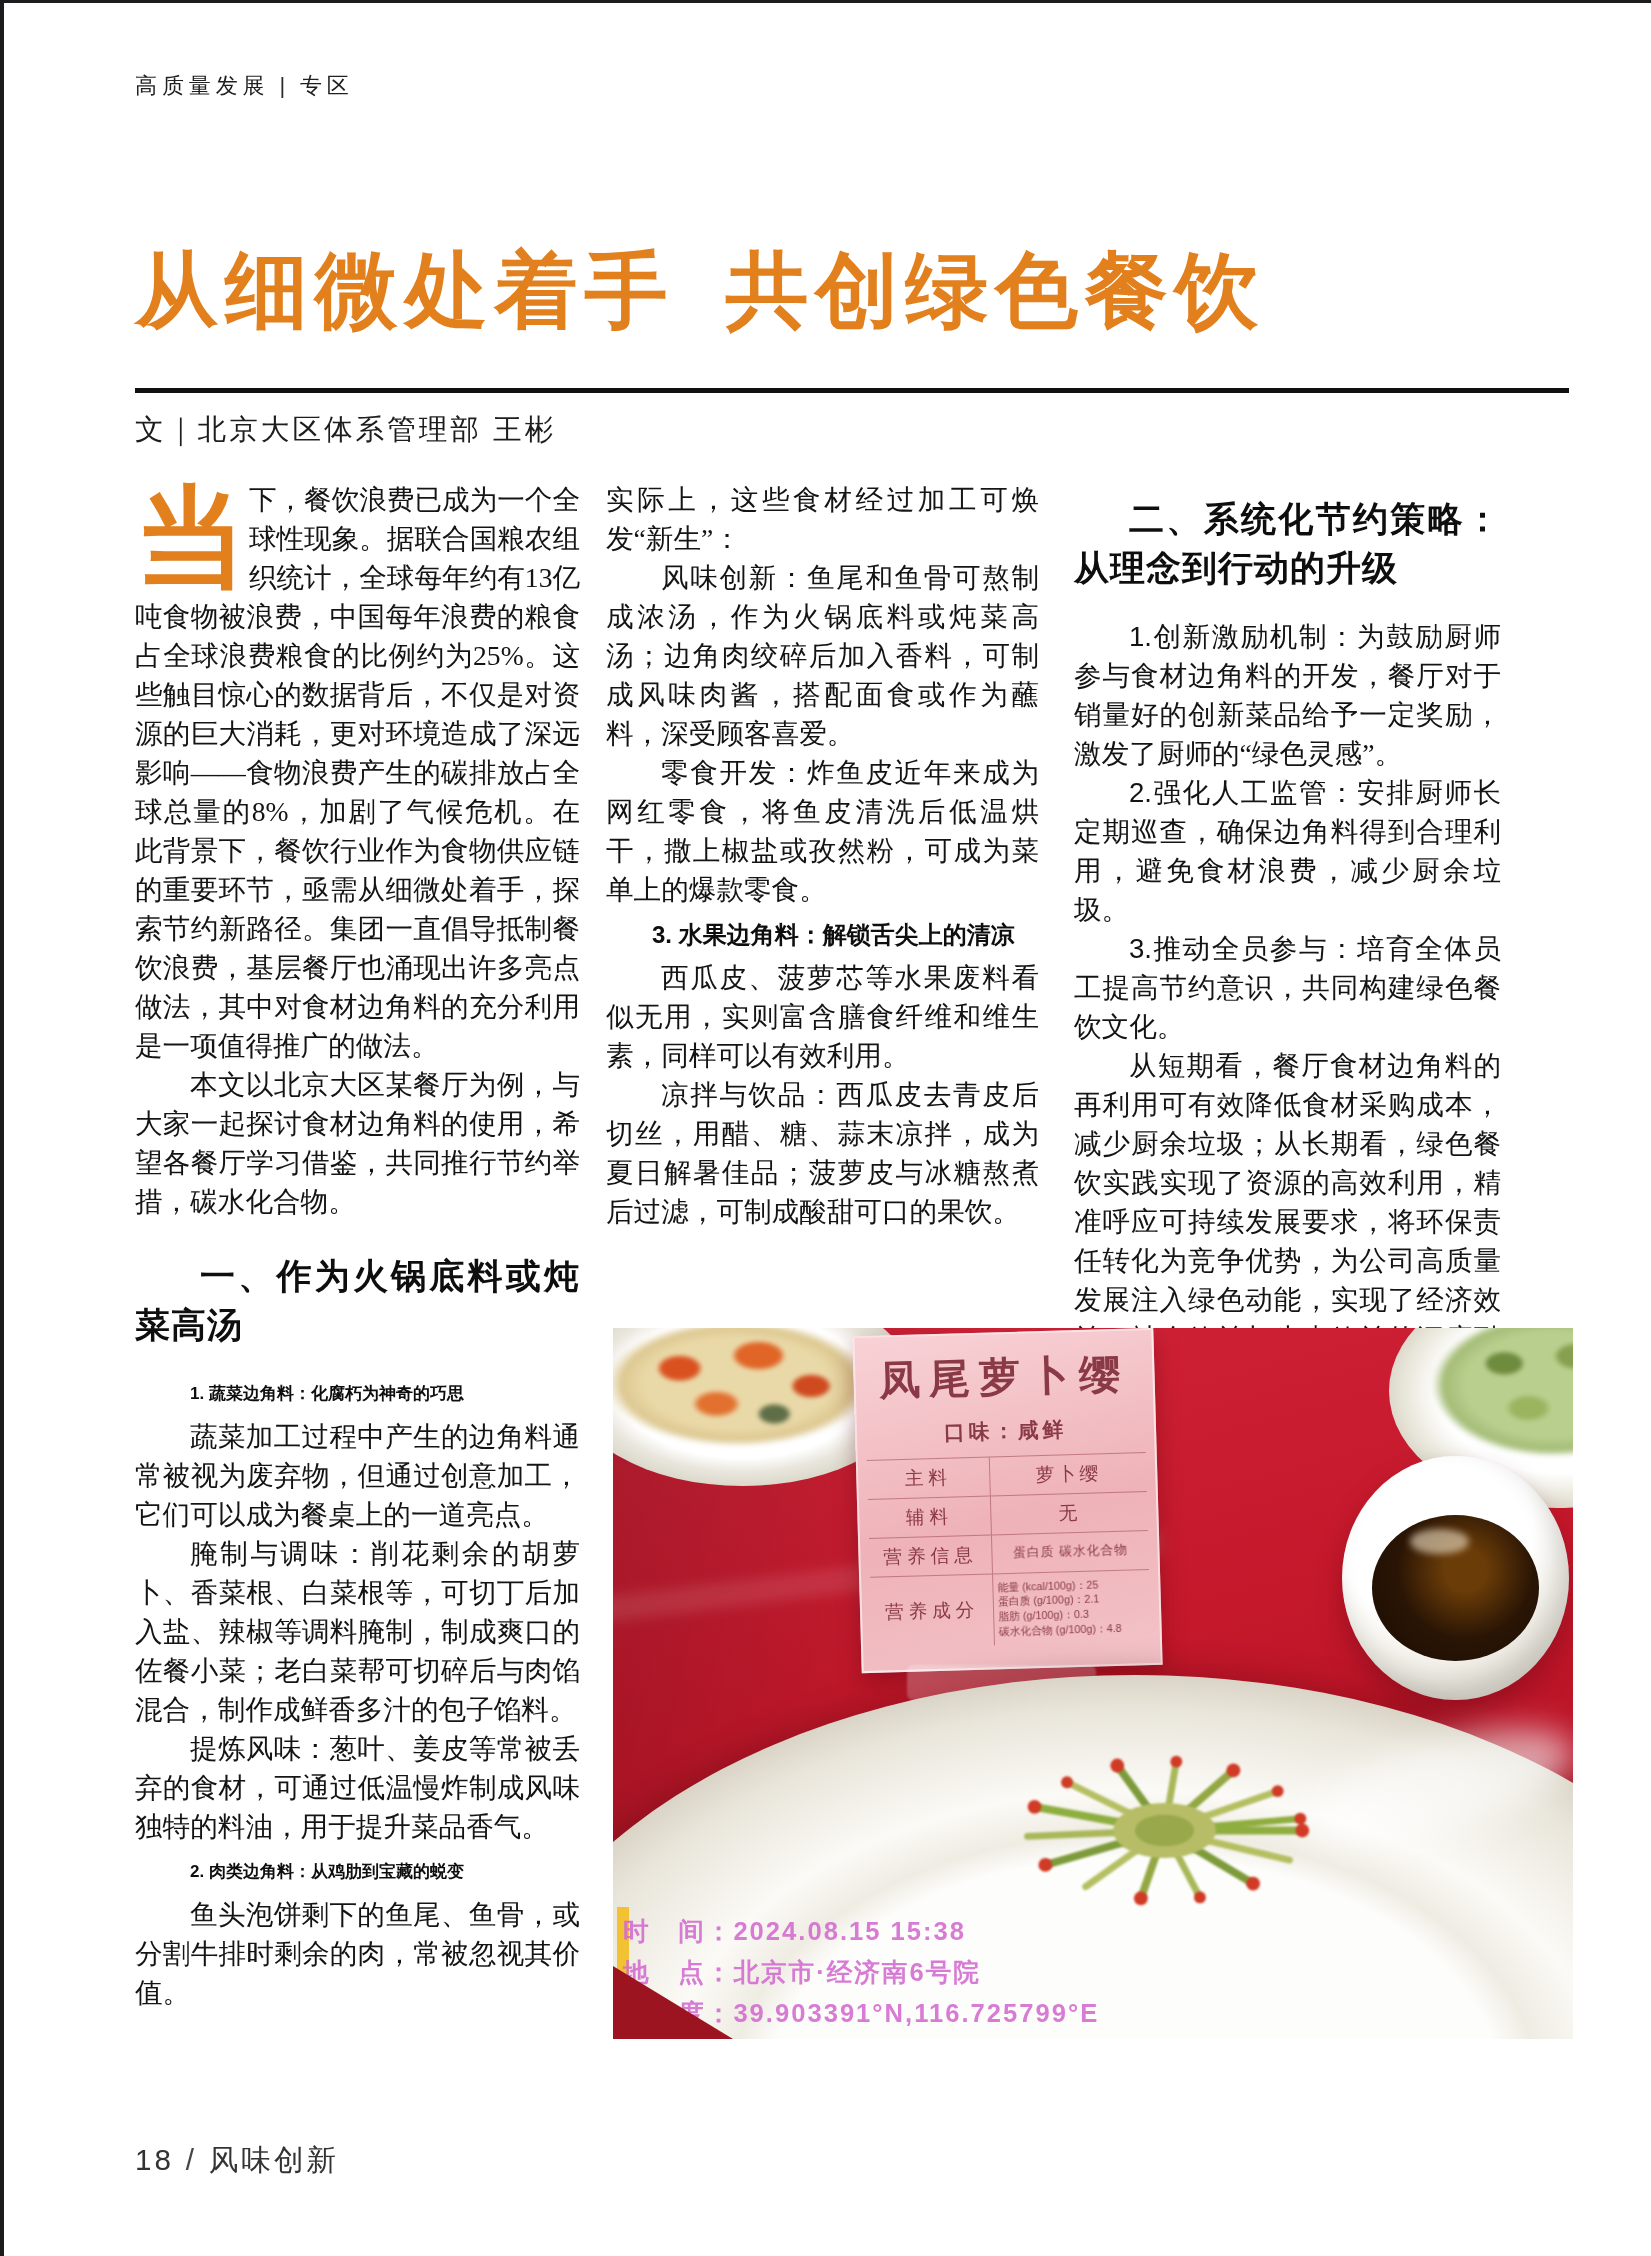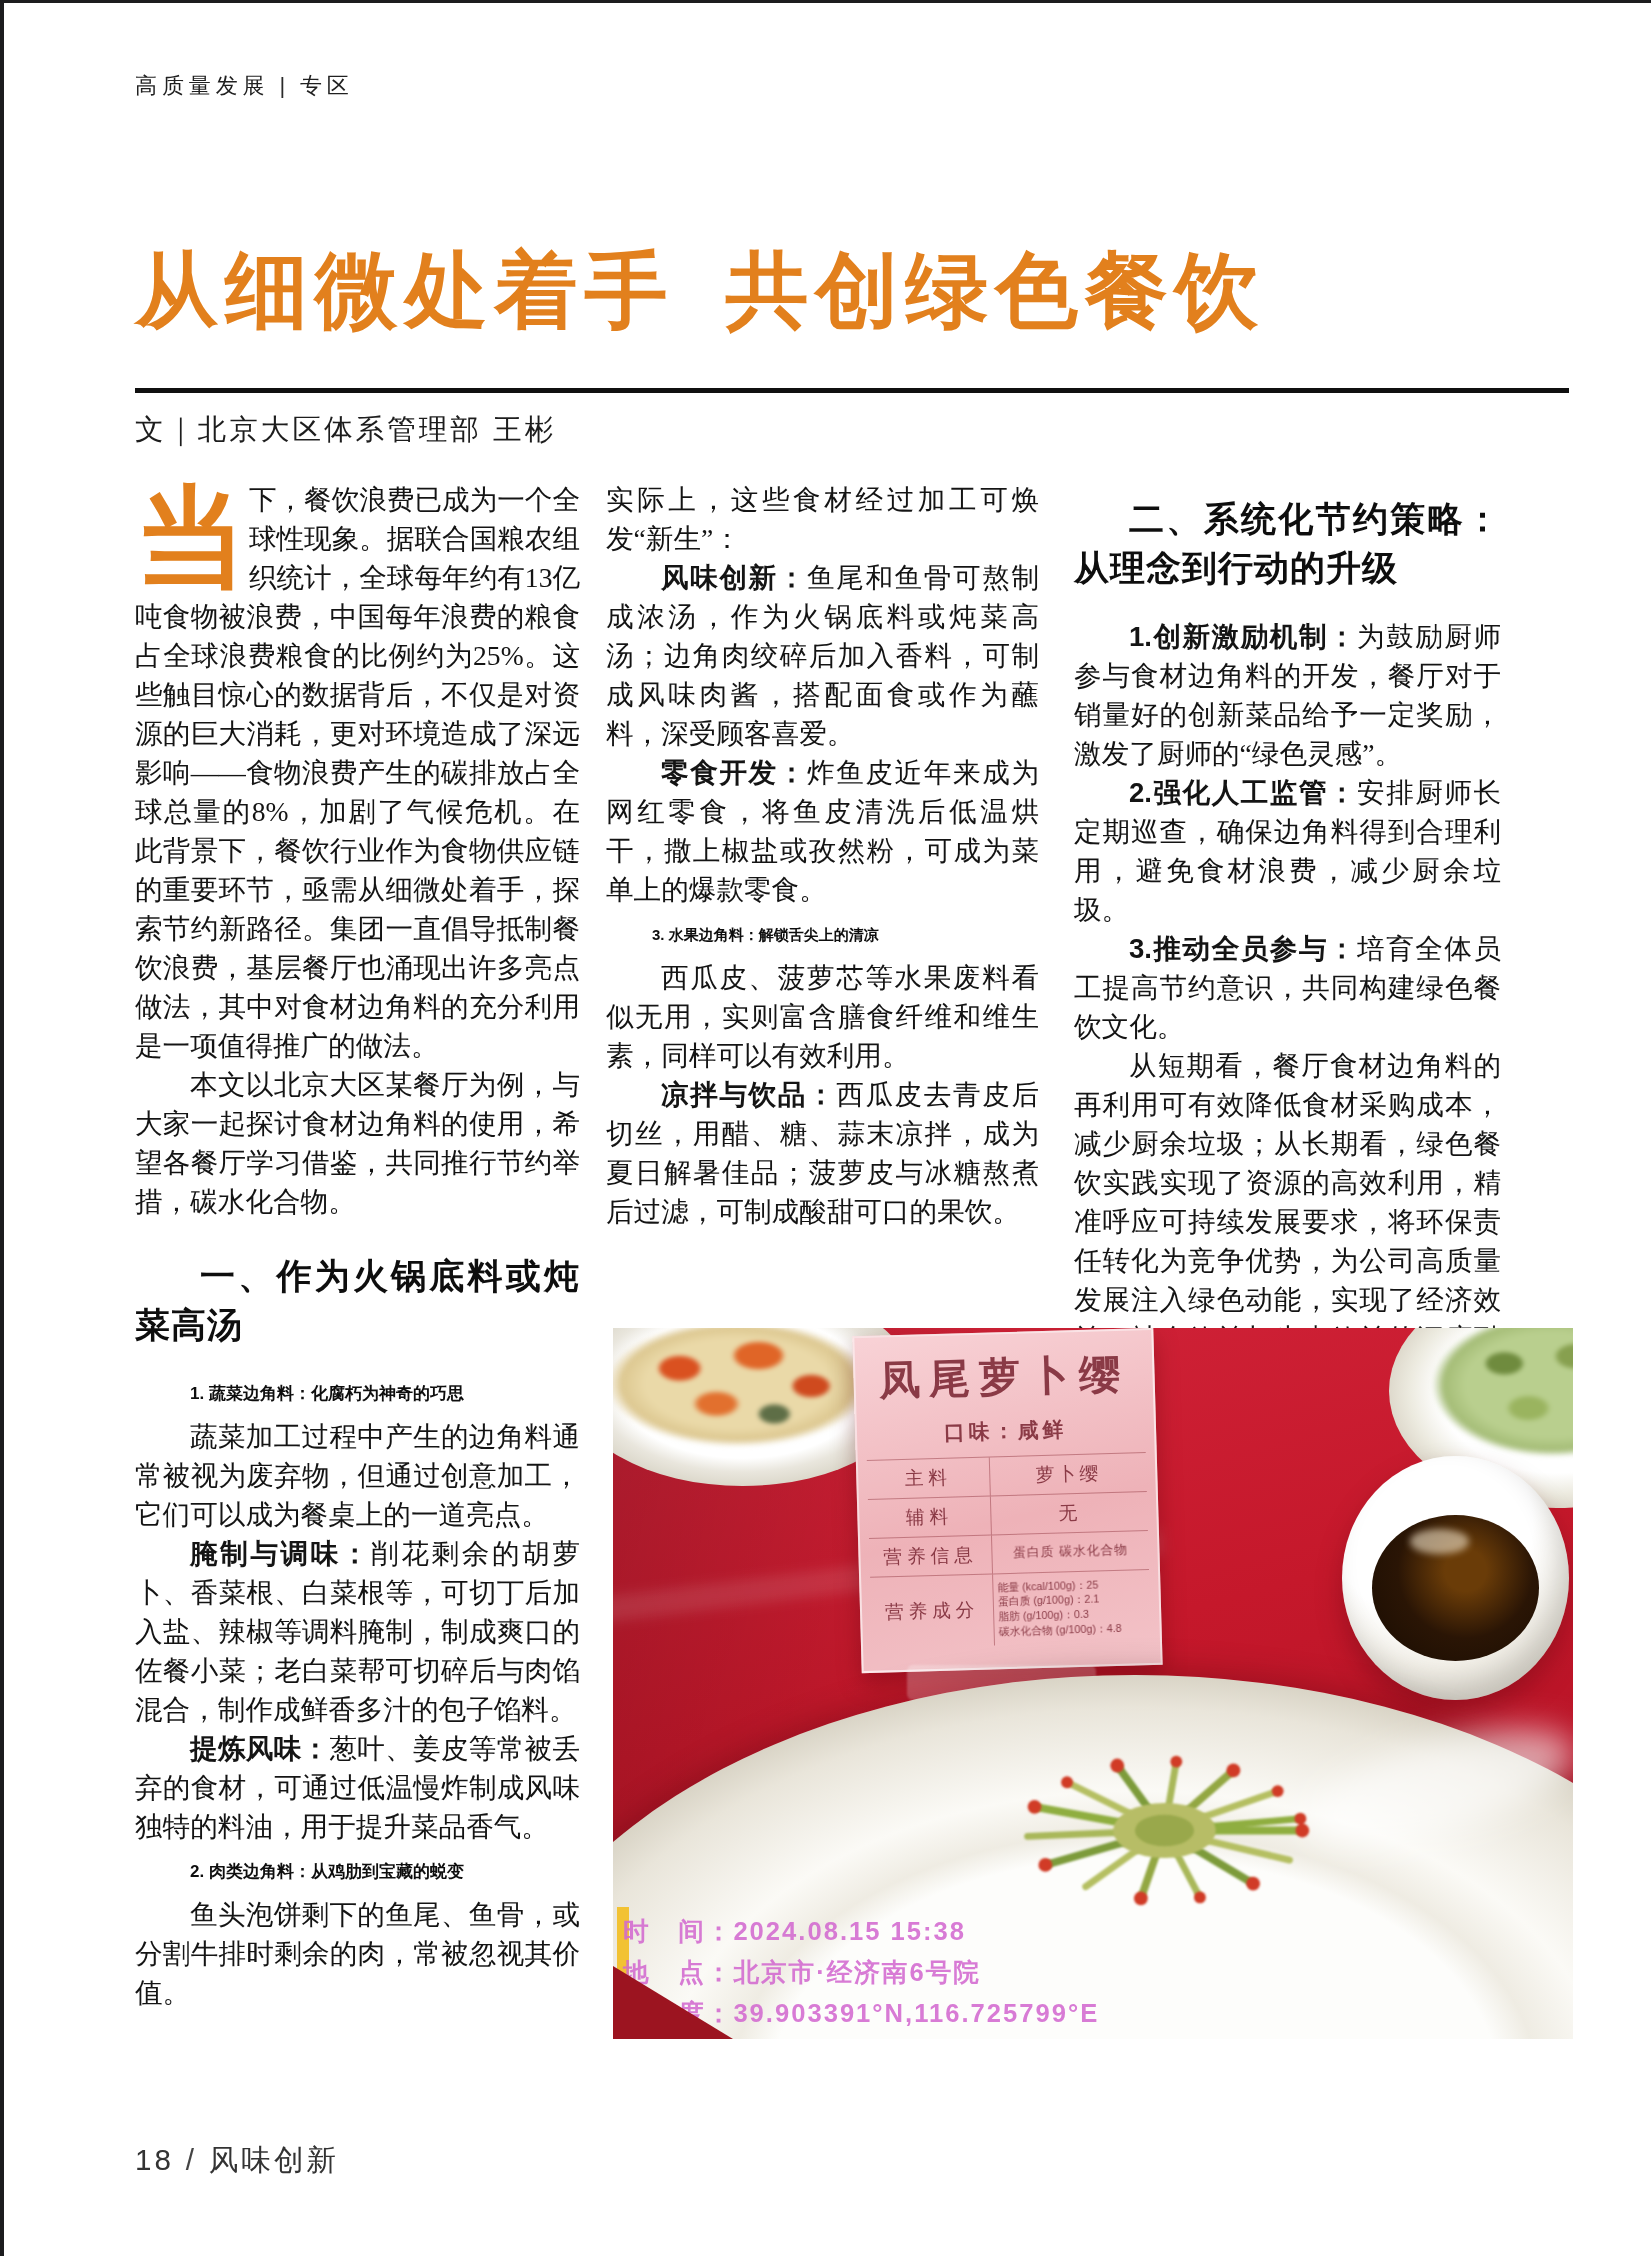--- a/index.html
+++ b/index.html
@@ -35,32 +35,32 @@
     font-family:"Liberation Sans","DejaVu Sans",sans-serif;
     font-size:28.6px; letter-spacing:3px; color:#1d1d1d;
   }
 
   .col{position:absolute; top:480px; font-size:27.6px; line-height:39px; color:#141414; text-align:justify;}
   .col1{left:135px; width:445px;}
   .col2{left:606px; width:433px;}
   .col3{left:1074px; width:427px;}
   .blk{margin:0; text-indent:55px;}
   .blk.flush{text-indent:0;}
-  .blk b{font-family:"Liberation Sans","DejaVu Sans",sans-serif; font-weight:700;}
+  .blk b{font-family:"Liberation Sans","DejaVu Sans",sans-serif; font-weight:400;}
   .blk.h1{
     font-family:"Liberation Sans","DejaVu Sans",sans-serif; font-weight:700;
     font-size:35px; line-height:49px; letter-spacing:1px; color:#0e0e0e;
     text-indent:65px; margin:29.6px 0 25.6px;
   }
   .col3 .blk.h1{margin-top:13.8px; text-indent:55px;}
   .blk.h2{
     font-family:"Liberation Sans","DejaVu Sans",sans-serif; font-weight:700;
     font-size:17px; line-height:39px; color:#0e0e0e; text-indent:55px; margin:5.9px 0 3.9px;
   }
-  .blk.h2.tight{font-size:15px; text-indent:46px;}
+  .blk.h2.tight{font-size:24px; text-indent:46px;}
   .dropcap{
     float:left; width:104px; font-size:112px; line-height:104px; margin:5.9px 9.9px 0 0;
     color:var(--accent); font-weight:700; text-indent:0;
   }
 
   
   .photo{
     position:absolute; left:613px; top:1328px; width:960px; height:711px; overflow:hidden;
     background:
       linear-gradient(100deg, rgba(0,0,0,.18), rgba(0,0,0,0) 35%),

